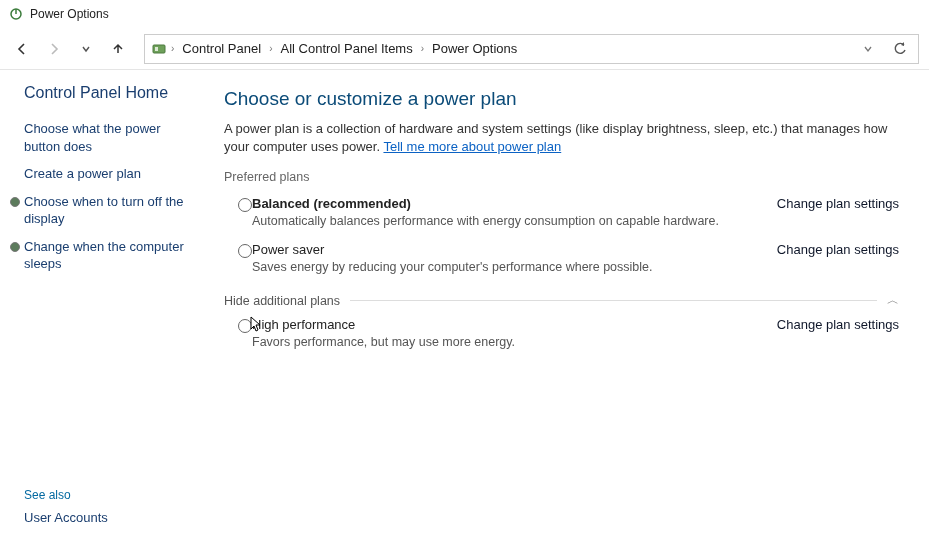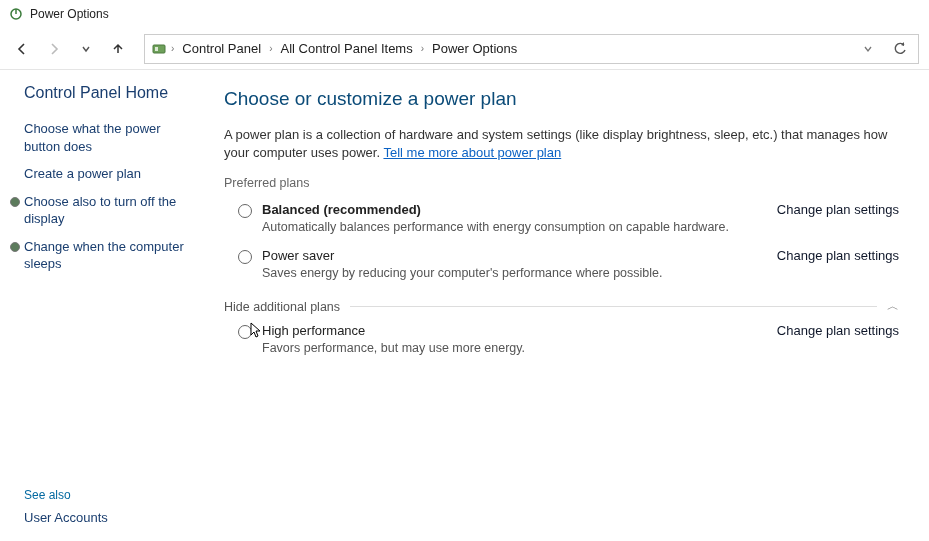--- a/index.html
+++ b/index.html
@@ -79,39 +79,38 @@
   .ua-link { color: #1a3e6f; cursor:pointer; }
   .main {
     flex: 1;
     padding: 18px 30px 10px 24px;
     overflow-y: auto;
   }
   .page-heading {
     color: #0b4b78;
     font-size: 19px;
     font-weight: 400;
-    margin-bottom: 16px;
+    margin-bottom: 10px;
   }
   .page-desc {
     color: #333;
     line-height: 1.4;
     margin-bottom: 14px;
   }
   .inline-link { color: #0b62c4; text-decoration: underline; cursor:pointer; }
   .section-label {
     color: #666;
     font-size: 12.5px;
     margin-bottom: 8px;
     position: relative;
   }
   .plan-row {
     display: flex;
     align-items: flex-start;
     padding: 4px 0 10px 14px;
-    gap: 10px;
   }
   .radio {
     width: 14px; height: 14px;
     border: 1.5px solid #666;
     border-radius: 50%;
     margin-top: 2px;
     flex-shrink: 0;
     cursor: pointer;
     position: relative;
   }
@@ -199,21 +198,21 @@
   </div>
 </div>
 
 <div class="body-wrap">
 
   <div class="sidebar">
     <div class="sidebar-top">
       <div class="sidebar-home">Control Panel Home</div>
       <div class="sidebar-link">Choose what the power button does</div>
       <div class="sidebar-link">Create a power plan</div>
-      <div class="sidebar-link with-bullet">Choose also to turn off the display</div>
+      <div class="sidebar-link with-bullet">Choose when to turn off the display</div>
       <div class="sidebar-link with-bullet">Change when the computer sleeps</div>
     </div>
     <div class="sidebar-bottom">
       <div class="seealso">See also</div>
       <div class="ua-link">User Accounts</div>
     </div>
   </div>
 
   <div class="main">
     <h1 class="page-heading">Choose or customize a power plan</h1>

